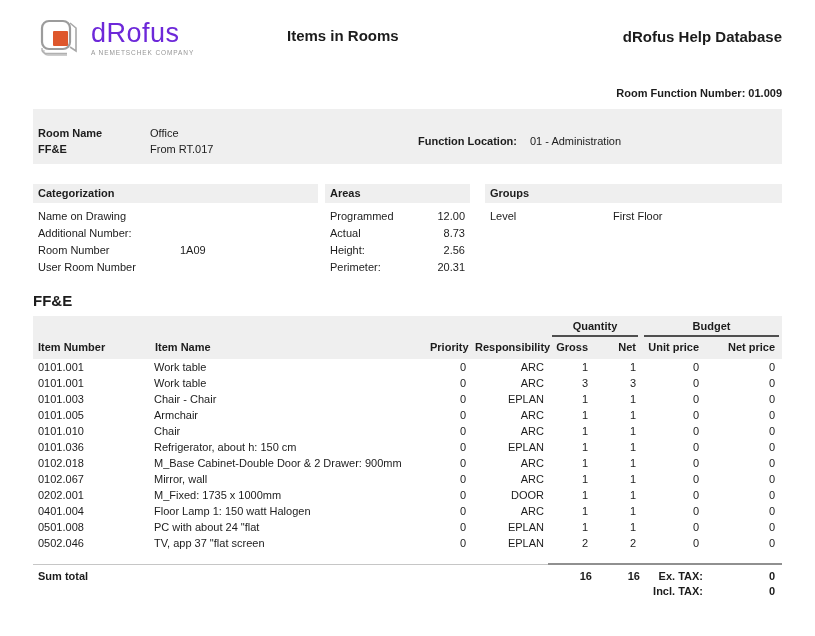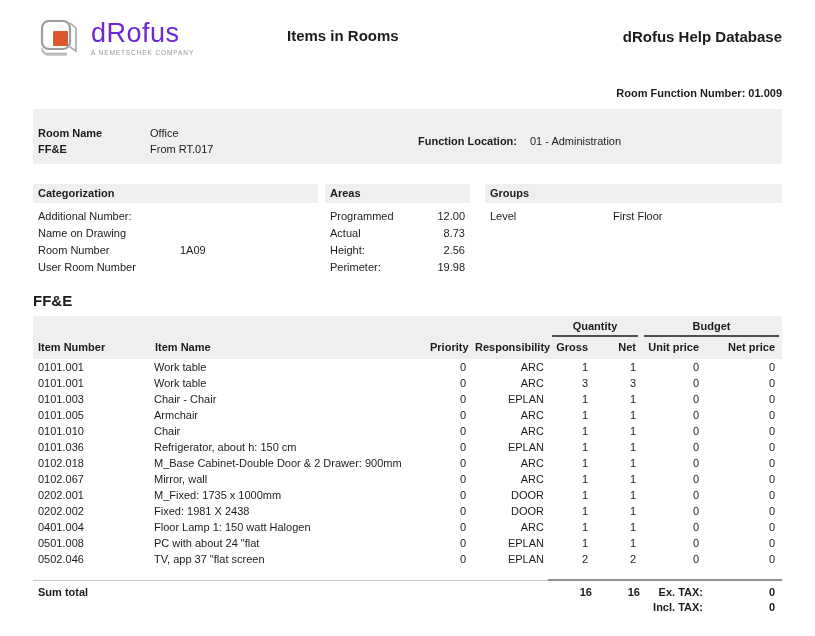--- a/index.html
+++ b/index.html
@@ -100,25 +100,25 @@
         <div class="fl-label">Function Location:</div>
         <div class="fl-value">01 - Administration</div>
       </div>
     </div>
 
     <div class="sections">
       <div class="sec-cat">
         <div class="section-title">Categorization</div>
         <div class="sec-body">
           <div class="kv">
+            <div class="kv-label">Name on Drawing</div>
+            <div class="kv-value"></div>
+          </div>
+          <div class="kv">
             <div class="kv-label">Additional Number:</div>
-            <div class="kv-value"></div>
-          </div>
-          <div class="kv">
-            <div class="kv-label">Name on Drawing</div>
             <div class="kv-value"></div>
           </div>
           <div class="kv">
             <div class="kv-label">Room Number</div>
             <div class="kv-value">1A09</div>
           </div>
           <div class="kv">
             <div class="kv-label">User Room Number</div>
             <div class="kv-value"></div>
           </div>
@@ -134,21 +134,21 @@
           <div class="kv">
             <div class="kv-label">Actual</div>
             <div class="kv-value">8.73</div>
           </div>
           <div class="kv">
             <div class="kv-label">Height:</div>
             <div class="kv-value">2.56</div>
           </div>
           <div class="kv">
             <div class="kv-label">Perimeter:</div>
-            <div class="kv-value">19.98</div>
+            <div class="kv-value">20.31</div>
           </div>
         </div>
       </div>
       <div class="sec-groups">
         <div class="section-title">Groups</div>
         <div class="sec-body">
           <div class="kv">
             <div class="kv-label">Level</div>
             <div class="kv-value">First Floor</div>
           </div>
@@ -275,30 +275,20 @@
             <td class="c0">0202.001</td>
             <td class="">M_Fixed: 1735 x 1000mm</td>
             <td class=" r">0</td>
             <td class=" r">DOOR</td>
             <td class=" r">1</td>
             <td class=" r">1</td>
             <td class=" r">0</td>
             <td class=" r c7">0</td>
           </tr>
           <tr>
-            <td class="c0">0202.002</td>
-            <td class="">Fixed: 1981 X 2438</td>
-            <td class=" r">0</td>
-            <td class=" r">DOOR</td>
-            <td class=" r">1</td>
-            <td class=" r">1</td>
-            <td class=" r">0</td>
-            <td class=" r c7">0</td>
-          </tr>
-          <tr>
             <td class="c0">0401.004</td>
             <td class="">Floor Lamp 1: 150 watt Halogen</td>
             <td class=" r">0</td>
             <td class=" r">ARC</td>
             <td class=" r">1</td>
             <td class=" r">1</td>
             <td class=" r">0</td>
             <td class=" r c7">0</td>
           </tr>
           <tr>

